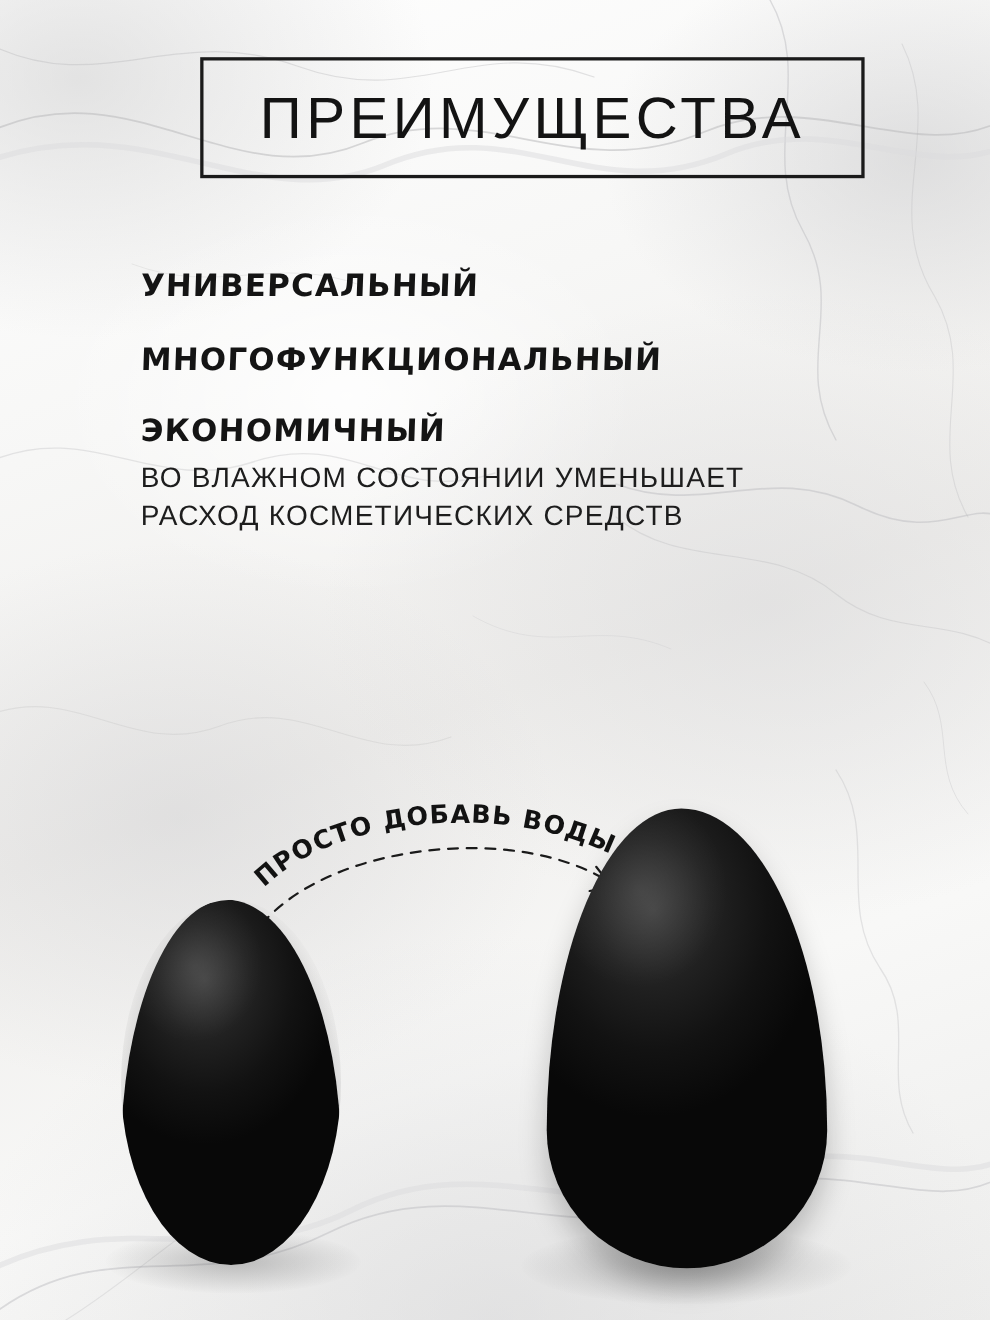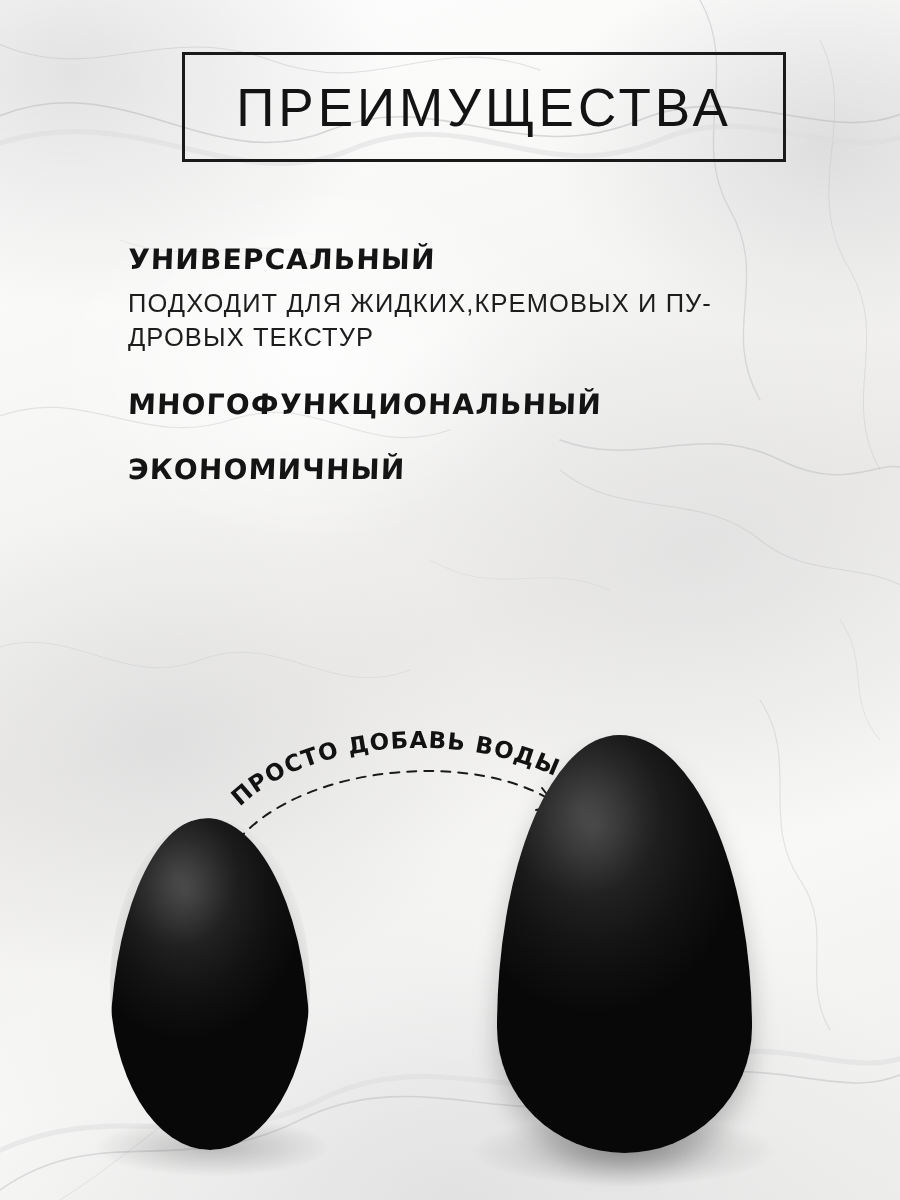--- a/index.html
+++ b/index.html
@@ -183,29 +183,29 @@
   </svg>
 
   <div class="title-box">
     <div class="title-text">ПРЕИМУЩЕСТВА</div>
   </div>
 
   <div class="benefits">
 
     <div class="benefit b1">
       <p class="benefit-head">УНИВЕРСАЛЬНЫЙ</p>
-      <p class="benefit-body">ПОДХОДИТ ДЛЯ ЖИДКИХ,КРЕМОВЫХ И ПУ-ДРОВЫХ ТЕКСТУР</p>
     </div>
 
     <div class="benefit b2">
       <p class="benefit-head">МНОГОФУНКЦИОНАЛЬНЫЙ</p>
     </div>
 
     <div class="benefit b3">
       <p class="benefit-head">ЭКОНОМИЧНЫЙ</p>
+      <p class="benefit-body">ВО ВЛАЖНОМ СОСТОЯНИИ УМЕНЬШАЕТ РАСХОД КОСМЕТИЧЕСКИХ СРЕДСТВ</p>
     </div>
 
   </div>
 
   <div class="caption-wrap">
     <svg class="caption-svg" width="380" height="120" viewBox="0 0 380 120">
       <defs>
         <path id="capArc" d="M6,96 C70,16 250,2 352,66" fill="none"></path>
         <path id="dashArc" d="M14,118 C80,42 250,28 334,84" fill="none"></path>
       </defs>

